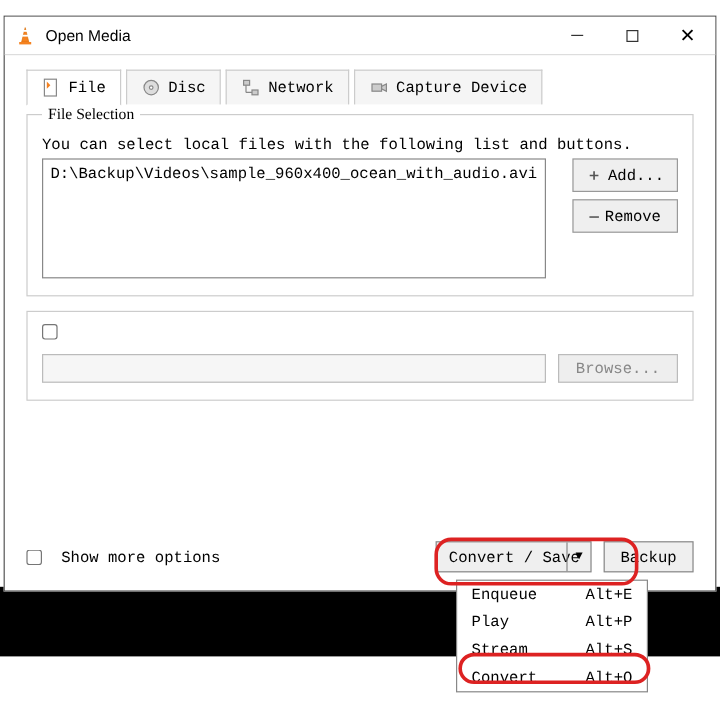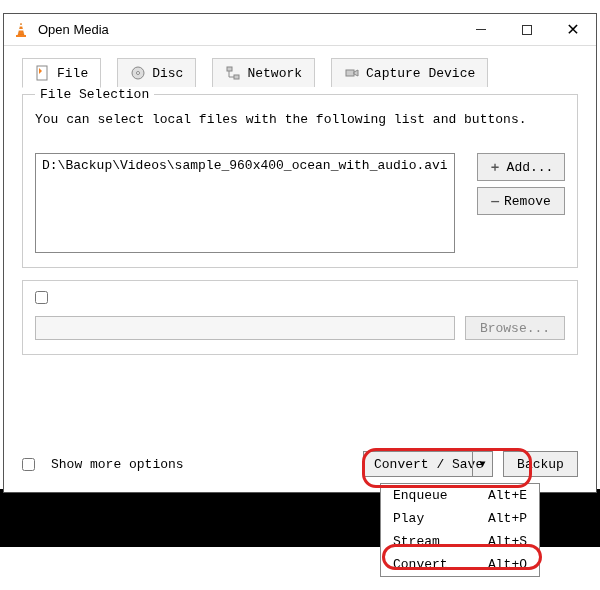--- a/index.html
+++ b/index.html
@@ -4,27 +4,27 @@
 <style>
 * { box-sizing: border-box; margin: 0; padding: 0; }
 body { font-family: "Segoe UI", Tahoma, sans-serif; font-size: 13px; background: #fff; width: 600px; height: 590px; position: relative; }
 .window { position: absolute; left: 3px; top: 13px; width: 594px; height: 480px; background: #fff; border: 1px solid #555; }
 .titlebar { display: flex; align-items: center; height: 32px; background: #fff; border-bottom: 1px solid #ddd; }
 .titlebar-icon { width: 18px; height: 18px; margin-left: 8px; margin-right: 8px; }
 .titlebar-title { flex: 1; font-size: 13px; }
 .titlebar-buttons { display: flex; }
 .titlebar-btn { width: 46px; height: 32px; background: none; border: none; display: flex; align-items: center; justify-content: center; font-size: 14px; }
 .tabs { display: flex; margin: 12px 0 0 18px; align-items: flex-end; }
-.tab { display: flex; align-items: center; padding: 6px 12px; border: 1px solid #ccc; border-bottom: none; background: #f5f5f5; font-family: "Courier New", monospace; font-size: 13px; gap: 6px; margin-right: 16px; text-align: right; }
+.tab { display: flex; align-items: center; padding: 6px 12px; border: 1px solid #ccc; border-bottom: none; background: #f5f5f5; font-family: "Courier New", monospace; font-size: 13px; gap: 6px; margin-right: 4px; text-align: right; }
 .tab.active { background: #fff; position: relative; z-index: 2; border-bottom: 1px solid #fff; margin-bottom: -1px; }
 .tab-icon { width: 16px; height: 16px; display: inline-flex; align-items: center; justify-content: center; }
 .content { padding: 0 18px; }
 .fieldset { border: 1px solid #ccc; margin-top: 0; padding: 10px 12px 14px; }
-.legend { font-family: Liberation Mono, monospace; font-size: 13px; padding: 0 5px; }
-.help-text { font-family: "Courier New", monospace; font-size: 13px; margin-bottom: 26px; }
+.legend { font-family: Liberation Serif, serif; font-size: 13px; padding: 0 5px; }
+.help-text { font-family: "Courier New", monospace; font-size: 13px; margin-bottom: 4px; }
 .file-row { display: flex; gap: 22px; }
 .file-list { flex: 1; border: 1px solid #888; height: 100px; padding: 4px 6px; font-family: "Courier New", monospace; font-size: 13px; background: #fff; }
 .side-buttons { display: flex; flex-direction: column; gap: 6px; width: 88px; }
 .btn { border: 1px solid #999; background: #efefef; padding: 4px; font-family: "Courier New", monospace; font-size: 13px; display: flex; align-items: center; justify-content: center; gap: 5px; cursor: pointer; height: 28px; }
 .sub-box { border: 1px solid #ccc; margin-top: 12px; padding: 10px 12px 14px; }
 .check-row { display: flex; align-items: center; gap: 6px; font-family: "Courier New", monospace; font-size: 13px; margin-bottom: 12px; }
 .subtitle-row { display: flex; gap: 10px; }
 .subtitle-input { flex: 1; border: 1px solid #bbb; background: #f6f6f6; height: 24px; }
 .browse-btn { width: 100px; height: 24px; border: 1px solid #bbb; background: #eee; font-family: "Courier New", monospace; font-size: 13px; color: #888; }
 .bottom-row { position: absolute; bottom: 15px; left: 18px; right: 18px; display: flex; align-items: center; }

